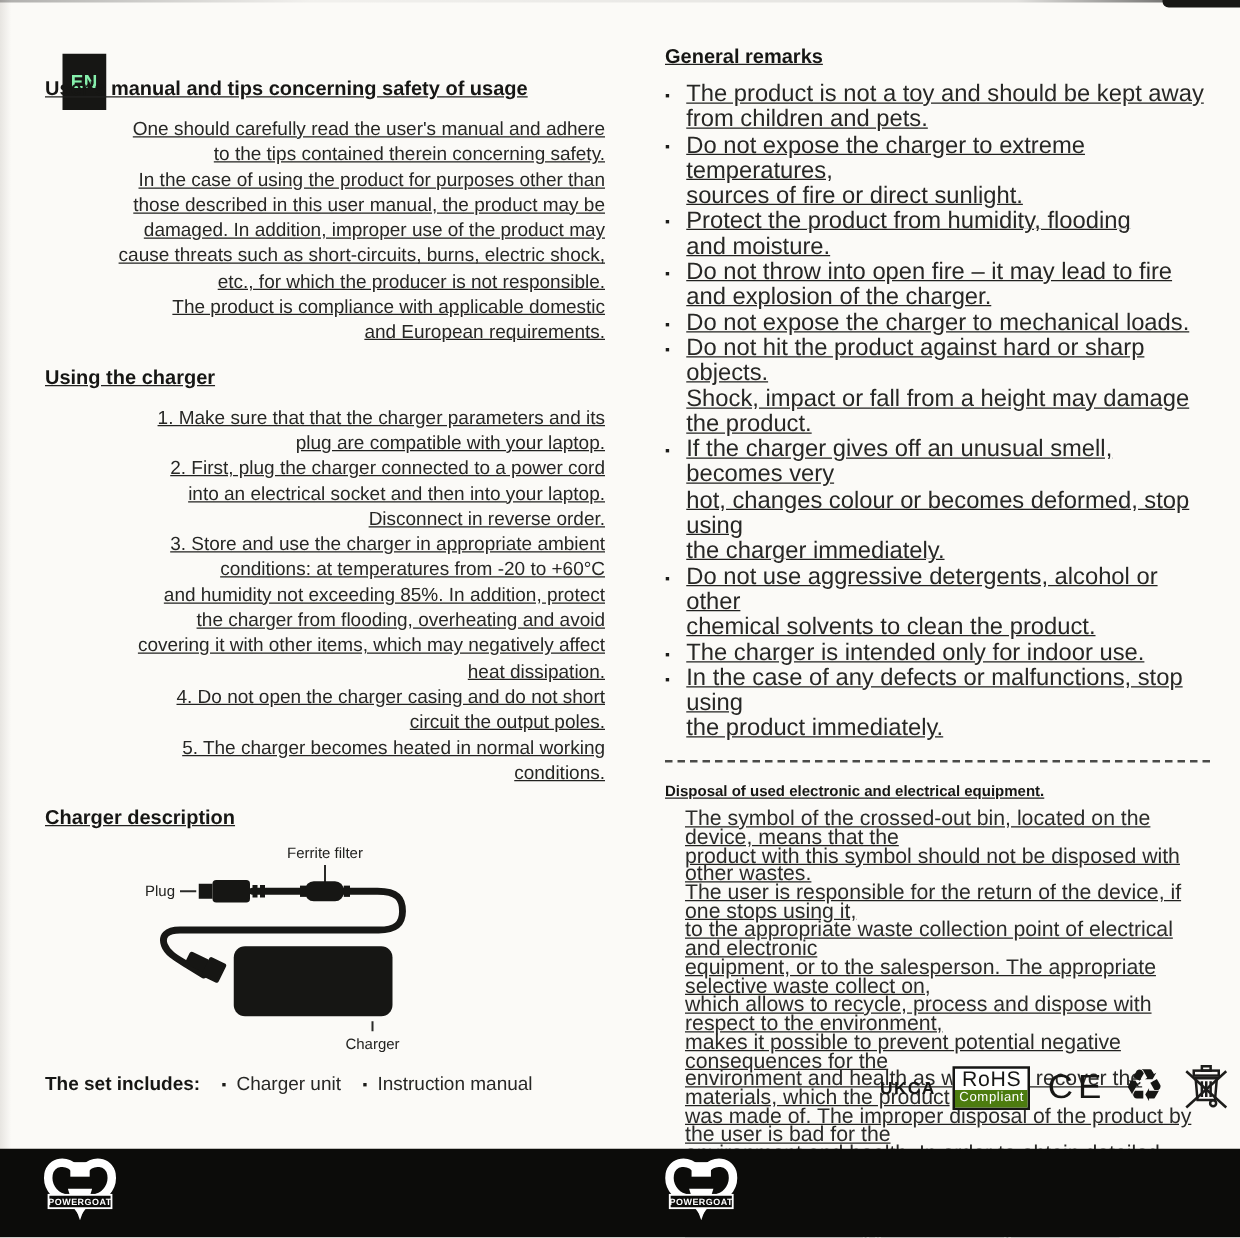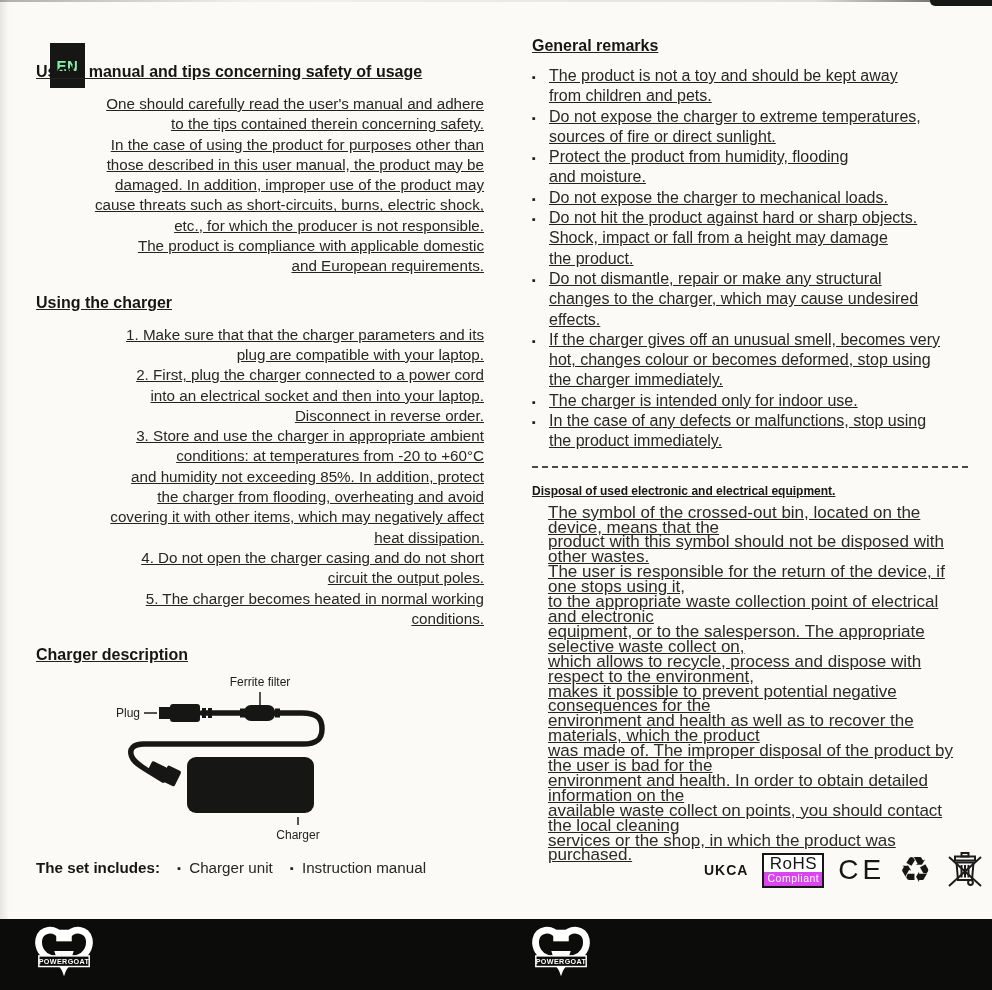--- a/index.html
+++ b/index.html
@@ -15,21 +15,21 @@
 
   .col{position:absolute;text-decoration:underline;}
   .col-left{left:36px;top:62px;width:448px;}
   .col-right{left:532px;top:36px;width:436px;}
 
   h2{font-size:16px;font-weight:bold;color:#161614;margin:0;line-height:20px;}
   .gap-top{margin-top:16px;}
   p.body{font-size:15.2px;line-height:20.3px;margin:12px 0 0 0;white-space:pre-line;color:#272725;text-align:right;}
 
   ul.remarks{list-style:none;margin:10px 0 0 0;padding:0;}
-  ul.remarks li{position:relative;padding-left:17px;font-size:16px;line-height:20.3px;
+  ul.remarks li{position:relative;padding-left:17px;font-size:19px;line-height:20.3px;
         white-space:pre-line;color:#272725;margin:0;}
   ul.remarks li::before{content:"▪";position:absolute;left:0;top:1px;font-size:11px;color:#1c1c1a;}
 
   .divider{margin-top:14px;border-top:2px dashed #4a4a48;height:0;width:100%;}
   h3.small-h{font-size:12px;font-weight:bold;color:#161614;margin:15px 0 0 0;line-height:16px;}
   p.small{font-size:17px;line-height:14.9px;margin:7px 0 0 16px;white-space:pre-line;color:#2b2b29;}
 
   .diagram{position:absolute;left:36px;top:662px;width:440px;height:185px;}
   .diagram .ink{fill:#161614;}
   .diagram .cable{fill:none;stroke:#171715;stroke-width:5.5;stroke-linecap:round;stroke-linejoin:round;}
@@ -38,21 +38,21 @@
 
   .set-line{position:absolute;left:36px;top:859px;font-size:15.2px;color:#272725;white-space:nowrap;}
   .set-label{font-weight:bold;color:#161614;}
   .set-item{margin-left:13px;}
   .set-item::before{content:"▪";font-size:11px;margin-right:8px;vertical-align:1px;color:#1c1c1a;}
 
   .marks{position:absolute;left:704px;top:848px;height:44px;display:flex;align-items:center;gap:14px;color:#161614;}
   .ukca{display:flex;flex-direction:row;font-weight:800;font-size:14px;line-height:15px;letter-spacing:1px;}
   .rohs{border:2.5px solid #161614;text-align:center;background:#fff;}
   .rohs-top{display:block;font-weight:normal;font-size:17px;line-height:16px;padding:1px 5px 0 5px;letter-spacing:.5px;}
-  .rohs-bot{display:block;background:#d946ef;color:#fff;font-size:10.5px;line-height:13px;padding:0 3px 1px 3px;letter-spacing:.5px;}
+  .rohs-bot{display:block;background:#4d7c0f;color:#fff;font-size:10.5px;line-height:13px;padding:0 3px 1px 3px;letter-spacing:.5px;}
   .ce{font-size:28px;font-weight:500;letter-spacing:4px;transform:scaleY(.96);}
   .recycle{font-family:"DejaVu Sans",sans-serif;font-size:36px;line-height:36px;}
   .weee{display:block;}
   .weee .s{fill:none;stroke:#1c1c1a;stroke-width:2;}
 
   .footer{position:absolute;left:0;top:919px;width:100%;height:71px;background:#0c0c0a;}
   .goat{position:absolute;top:4px;width:62px;height:58px;}
   .goat-1{left:33px;} .goat-2{left:530px;}
   .goat text{font-family:"Liberation Sans",sans-serif;font-weight:bold;font-size:7.4px;fill:#fff;letter-spacing:.4px;}
 </style>
@@ -131,30 +131,31 @@
 
   <div class="col col-right">
     <h2>General remarks</h2>
     <ul class="remarks">
       <li>The product is not a toy and should be kept away
 from children and pets.</li>
       <li>Do not expose the charger to extreme temperatures,
 sources of fire or direct sunlight.</li>
       <li>Protect the product from humidity, flooding
 and moisture.</li>
+      <li>Do not throw into open fire – it may lead to fire
+and explosion of the charger.</li>
       <li>Do not expose the charger to mechanical loads.</li>
       <li>Do not hit the product against hard or sharp objects.
 Shock, impact or fall from a height may damage
 the product.</li>
-      <li>Do not dismantle, repair or make any structural
-changes to the charger, which may cause undesired
-effects.</li>
       <li>If the charger gives off an unusual smell, becomes very
 hot, changes colour or becomes deformed, stop using
 the charger immediately.</li>
+      <li>Do not use aggressive detergents, alcohol or other
+chemical solvents to clean the product.</li>
       <li>The charger is intended only for indoor use.</li>
       <li>In the case of any defects or malfunctions, stop using
 the product immediately.</li>
     </ul>
     <div class="divider"></div>
     <h3 class="small-h">Disposal of used electronic and electrical equipment.</h3>
     <p class="small">The symbol of the crossed-out bin, located on the device, means that the
 product with this symbol should not be disposed with other wastes.
 The user is responsible for the return of the device, if one stops using it,
 to the appropriate waste collection point of electrical and electronic

